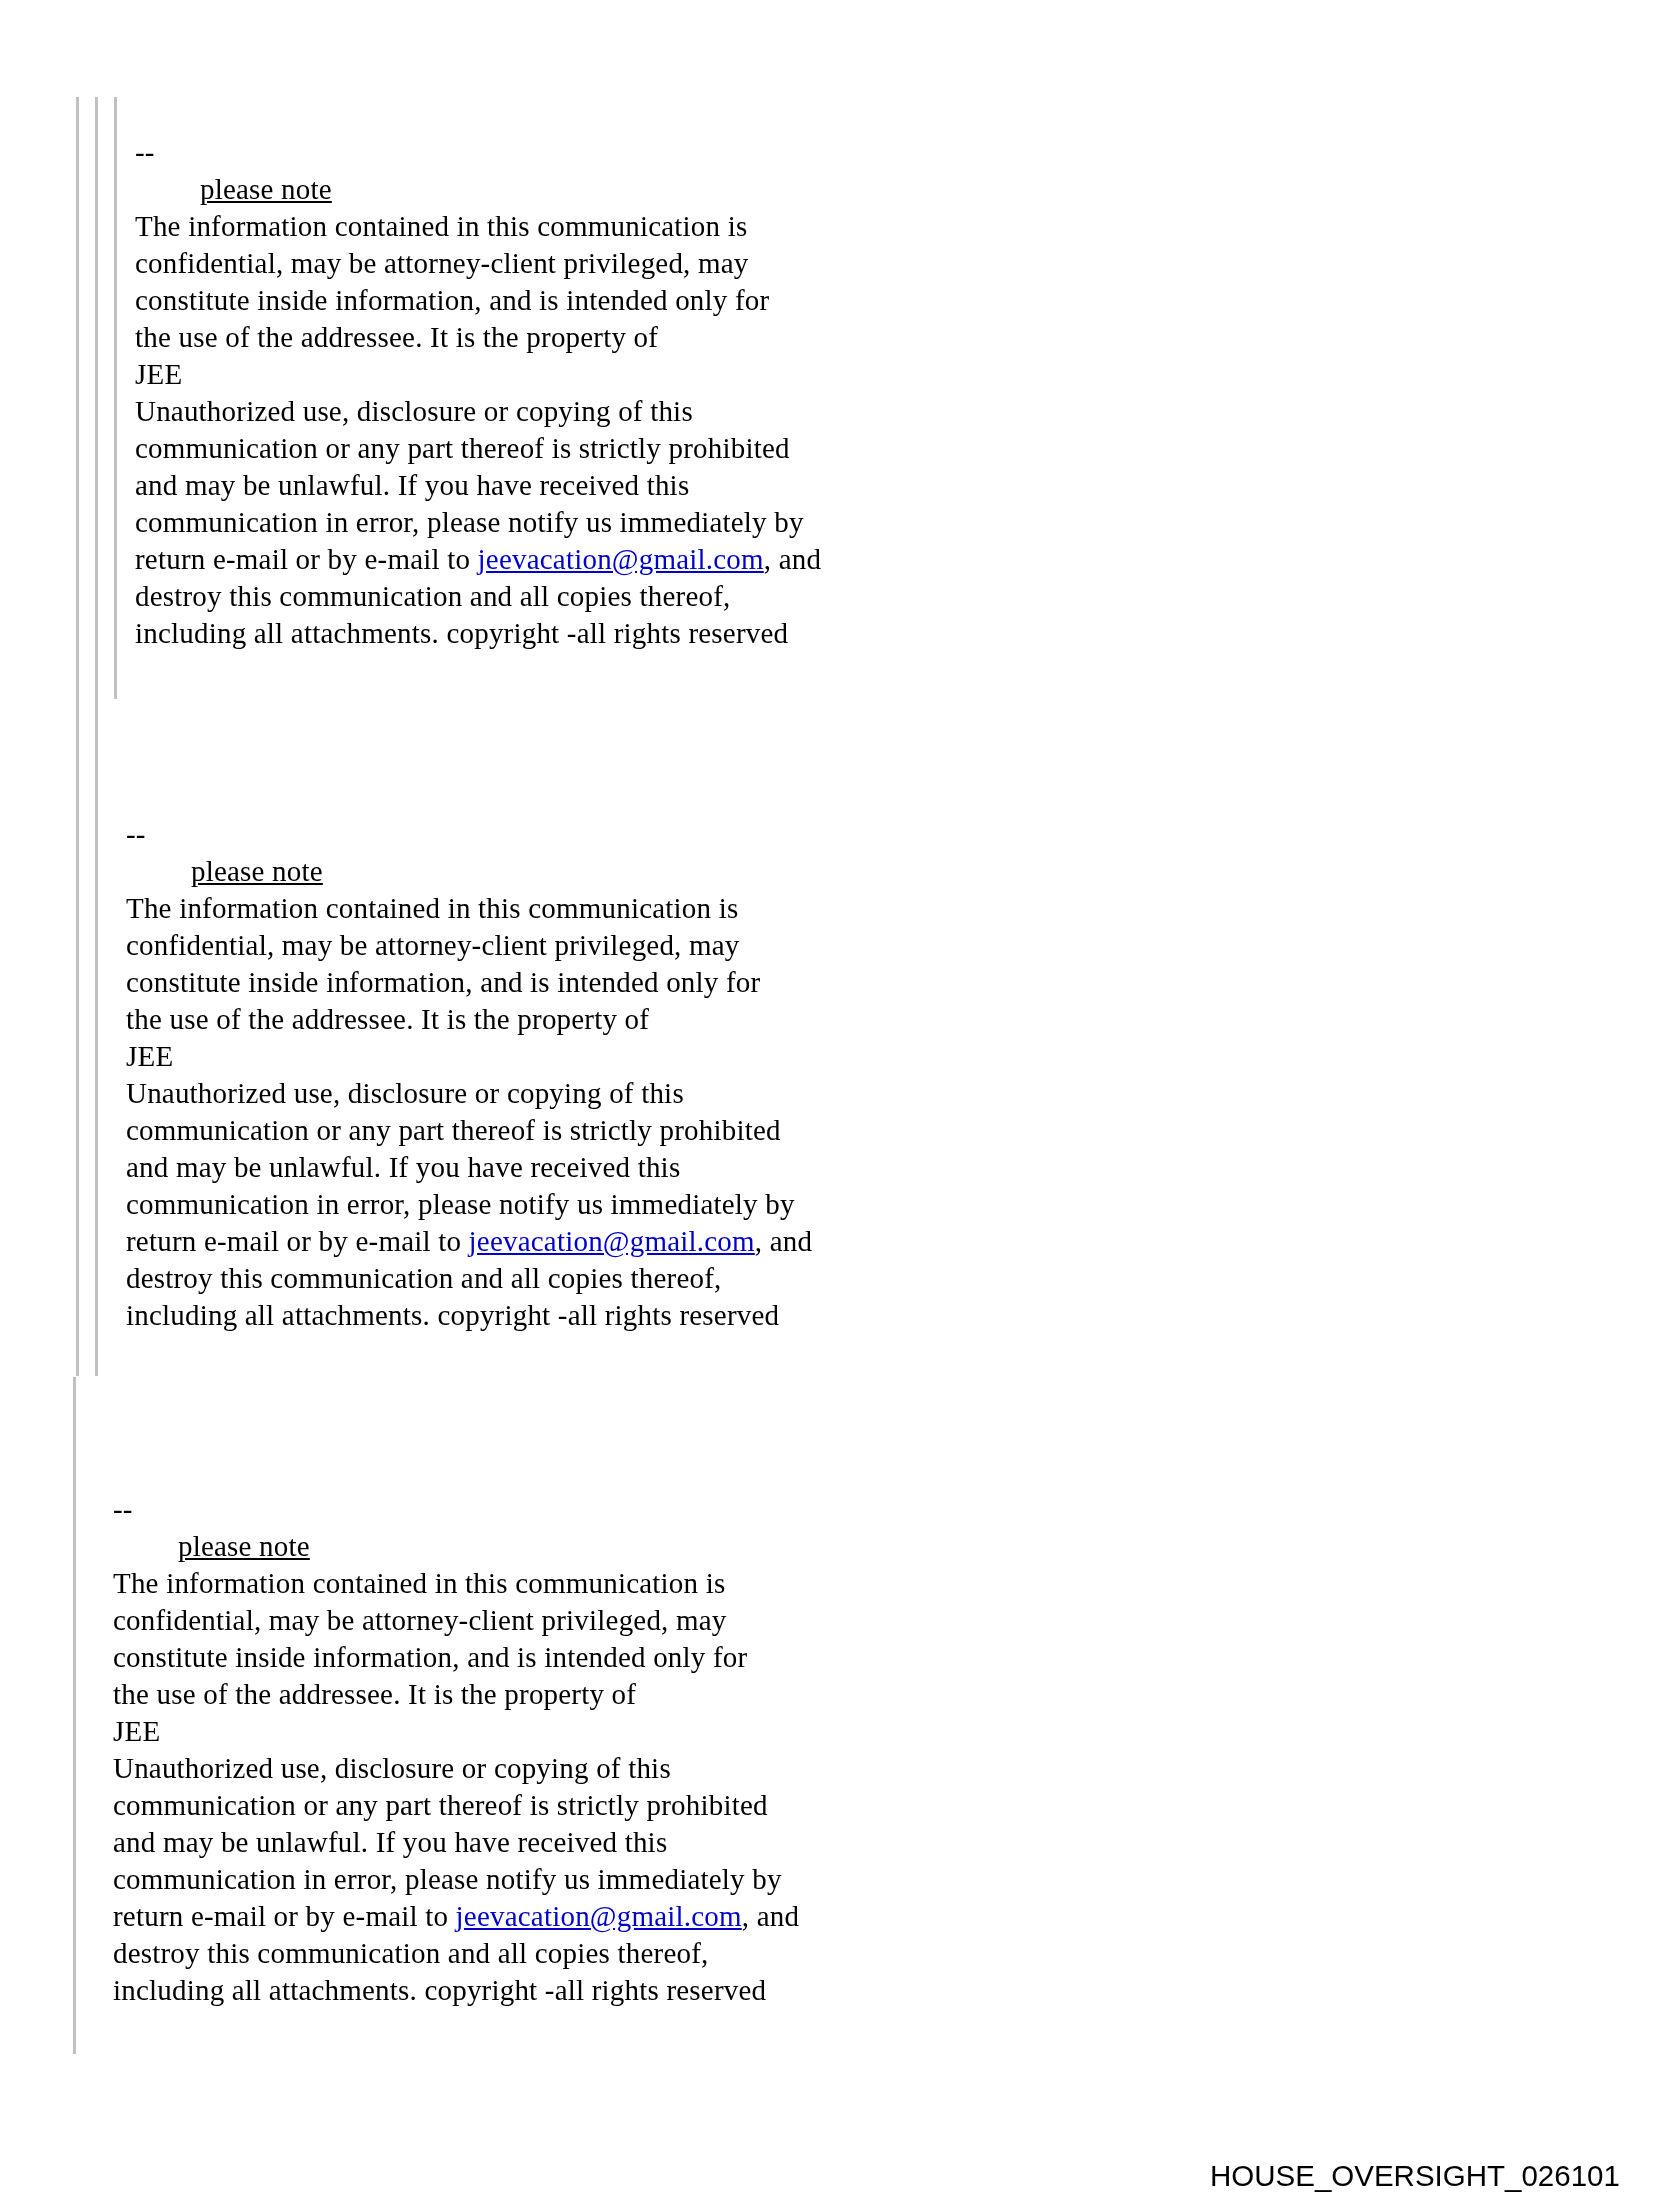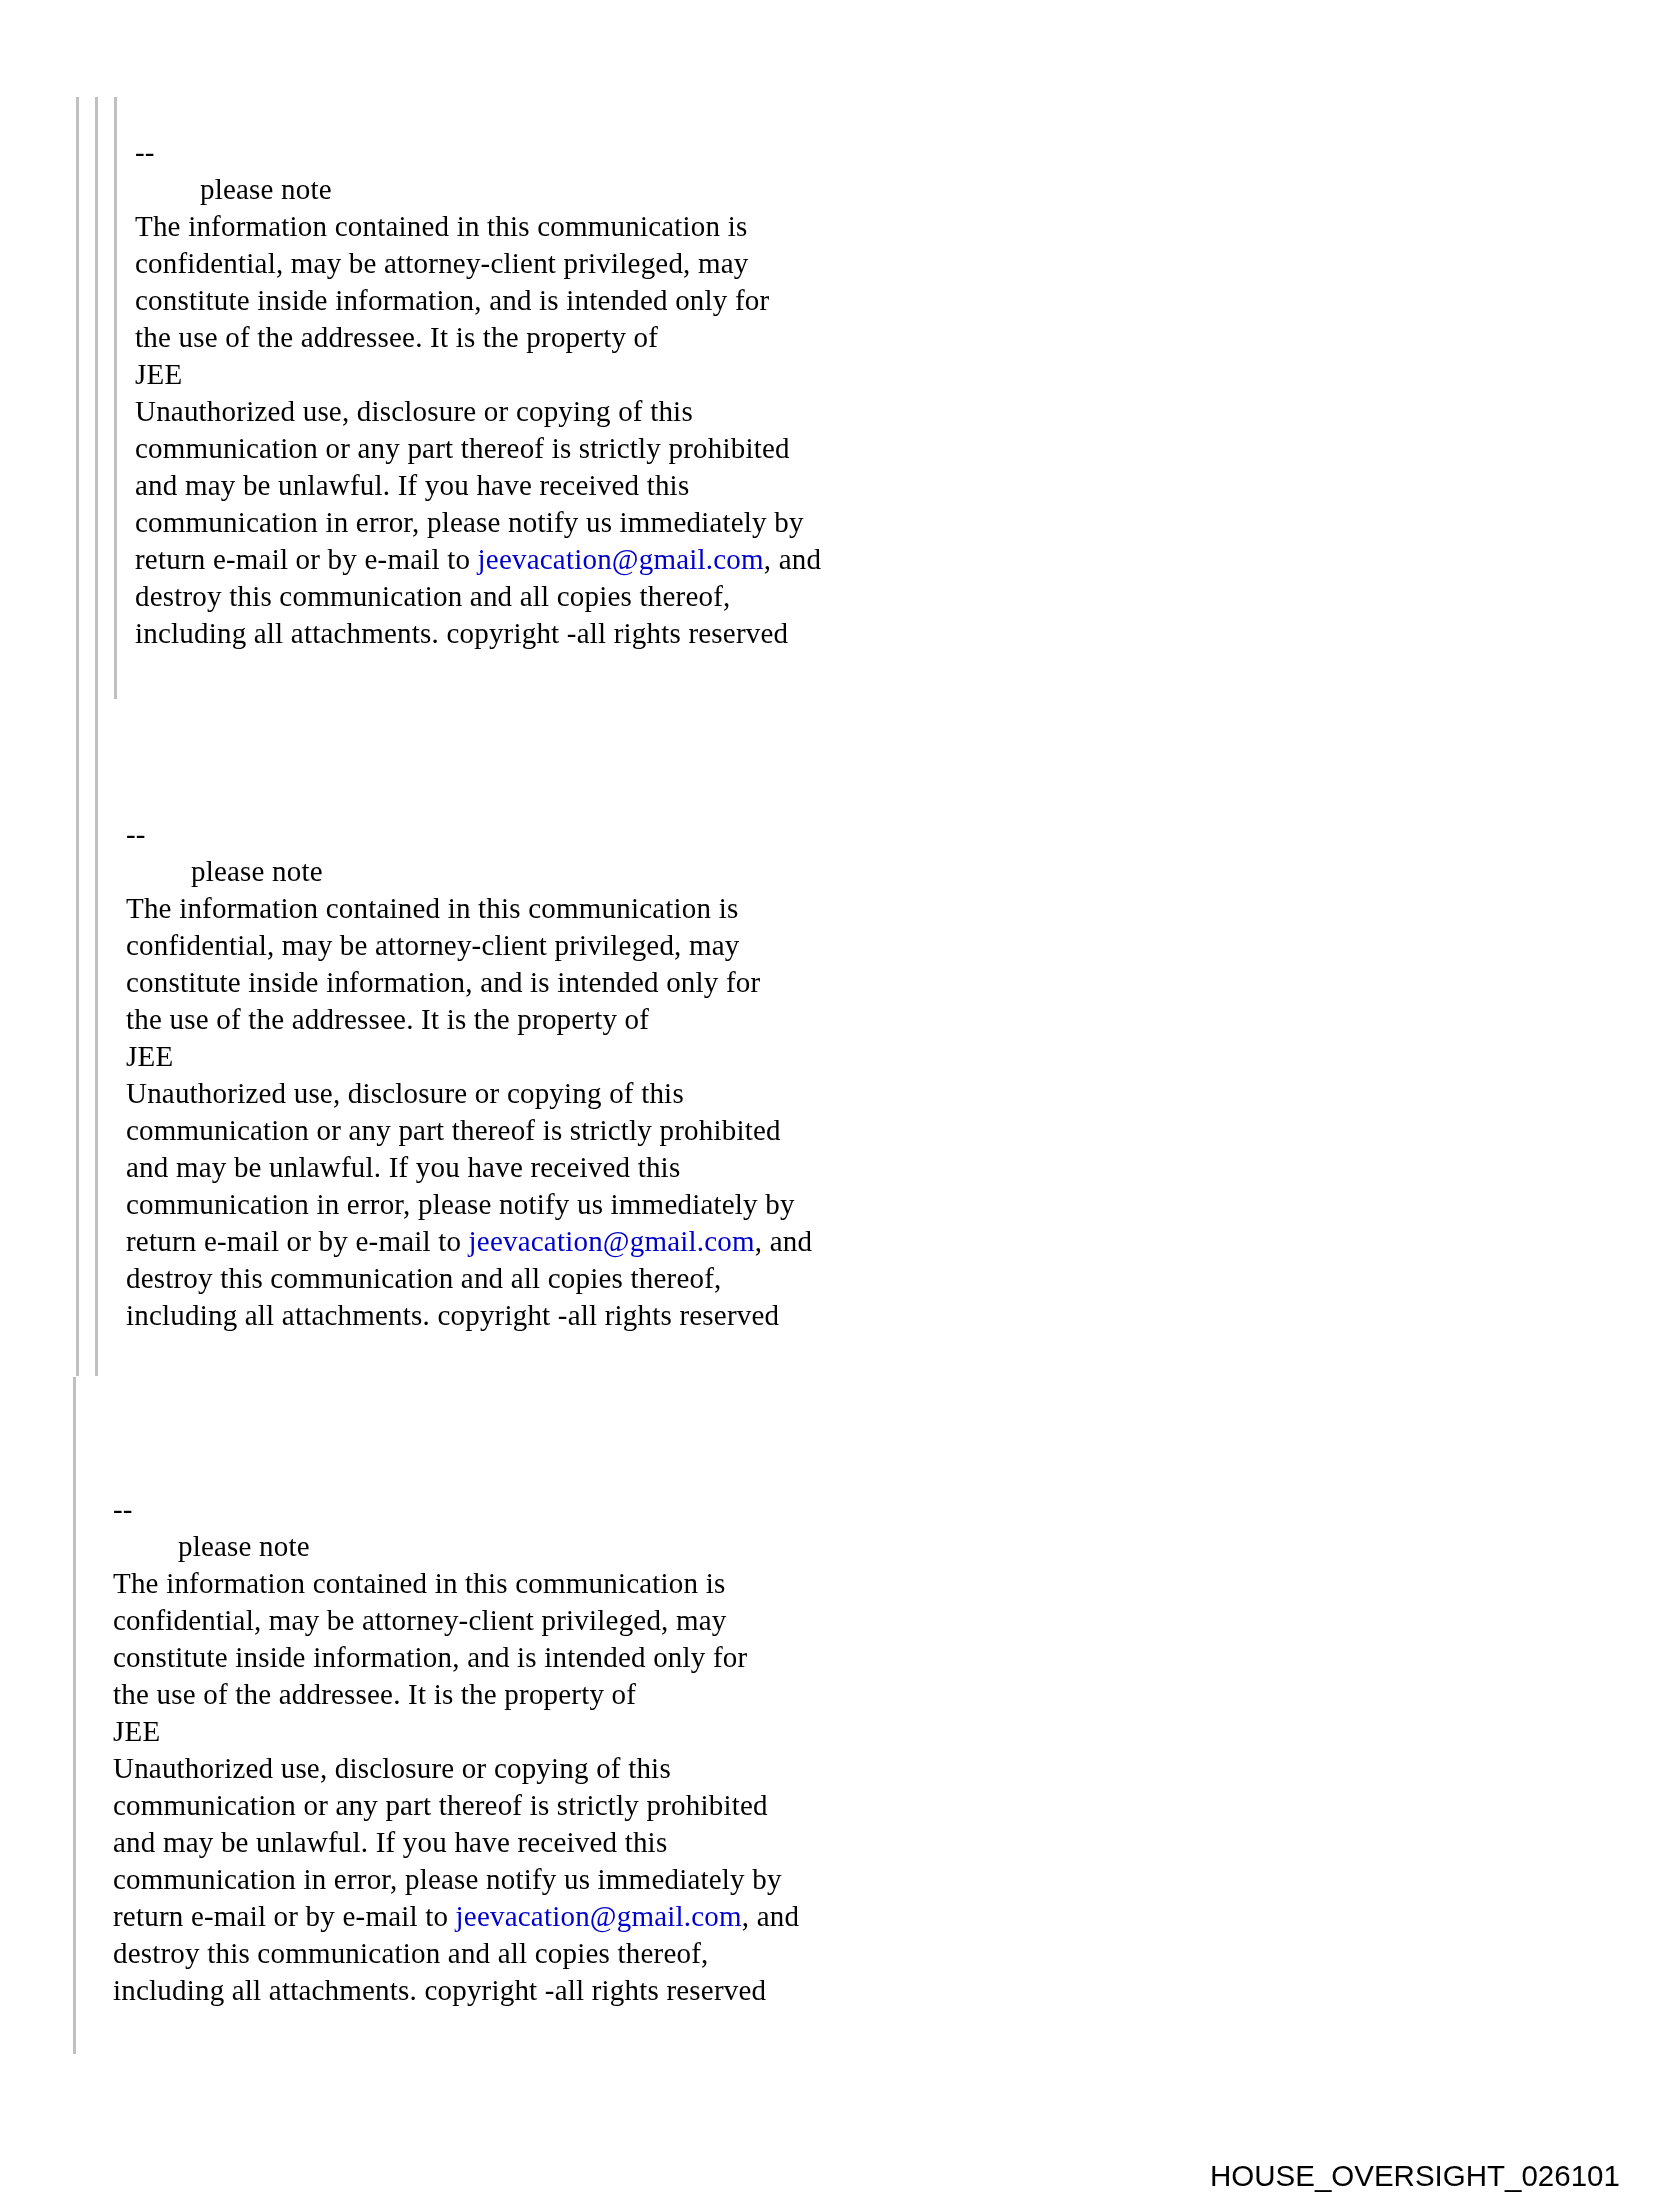--- a/index.html
+++ b/index.html
@@ -28,22 +28,23 @@
     font-size: 29px;
     line-height: 37px;
     color: #000000;
     white-space: nowrap;
     letter-spacing: 0.2px;
   }
   .block-1 { left: 135px; top: 134px; }
   .block-2 { left: 126px; top: 816px; }
   .block-3 { left: 113px; top: 1491px; }
   .line { height: 37px; }
-  .line.indent { padding-left: 65px; }
+  .line.indent { padding-left: 65px; text-decoration: underline; }
   a.email-link {
+    text-decoration: underline;
     cursor: pointer;
   }
 
   
   .footer {
     position: absolute;
     left: 1210px;
     top: 2159px;
     font-family: "Liberation Sans", sans-serif;
     font-size: 29.5px;

